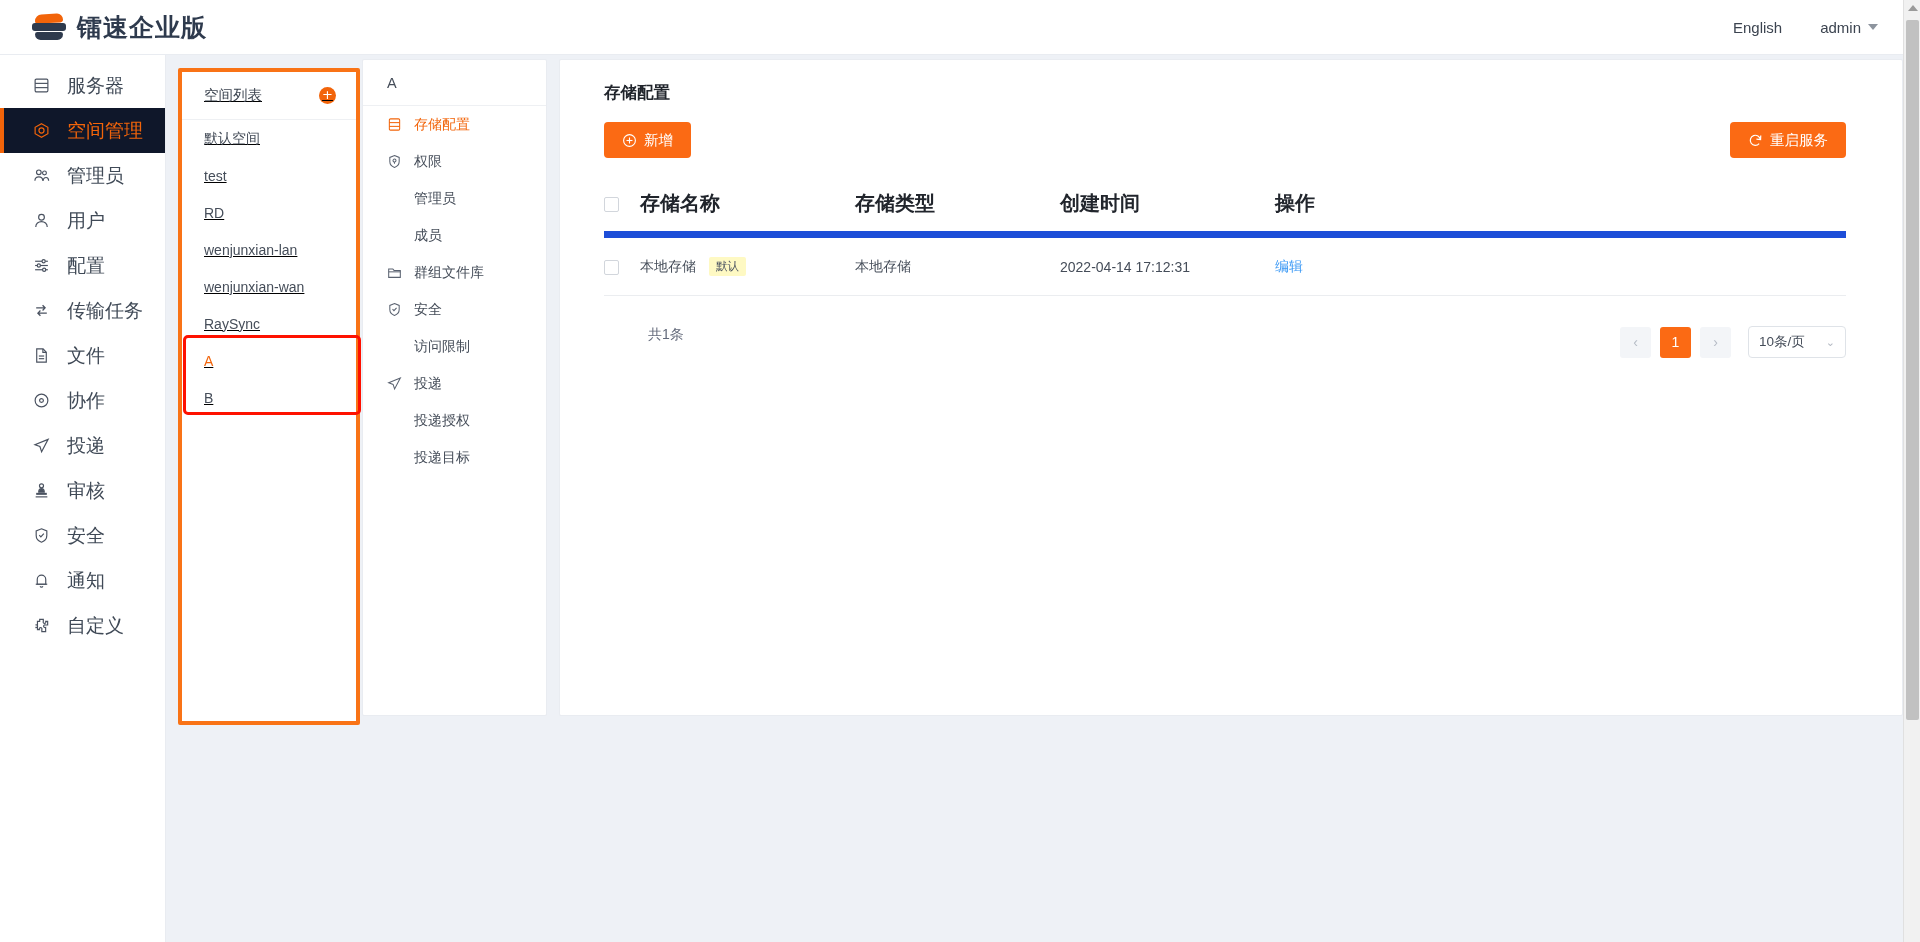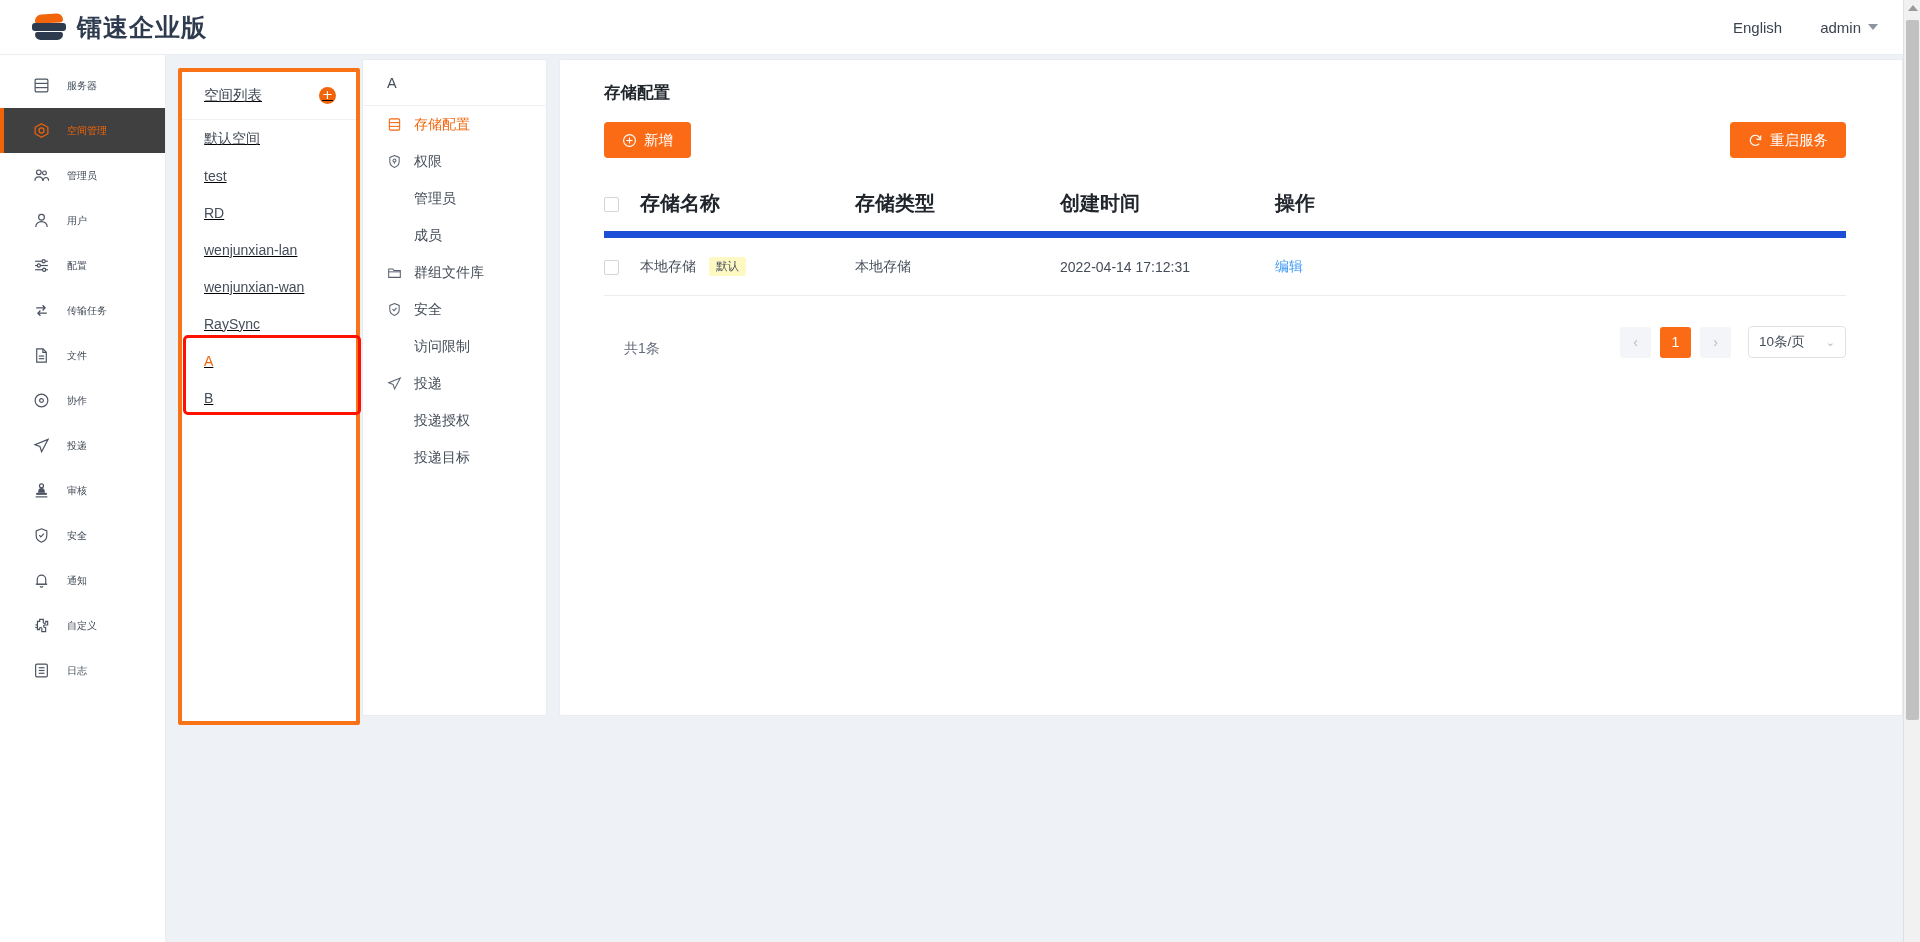--- a/index.html
+++ b/index.html
@@ -47,25 +47,25 @@
   }
 
   
   .sidebar {
     position: absolute; left: 0; top: 55px; width: 166px; height: 887px;
     background: #ffffff; border-right: 1px solid #e9ecf1;
     padding-top: 8px; z-index: 10;
   }
   .side-item {
     height: 45px; display: flex; align-items: center; gap: 17px;
-    padding-left: 33px; font-size: 10px; color: #404a57;
+    padding-left: 33px; font-size: 19px; color: #404a57;
     cursor: pointer; position: relative;
   }
   .side-item .ico { width: 17px; height: 17px; display: block; flex: 0 0 17px; }
-  .side-item.active { background: #404040; color: #f2640a; }
+  .side-item.active { background: #0f172a; color: #f2640a; }
   .side-item.active::before {
     content: ""; position: absolute; left: 0; top: 0; width: 4px; height: 100%;
     background: #f2640a;
   }
 
   
   .panel-spaces {
     position: absolute; left: 178px; top: 68px; width: 182px; height: 657px;
     background: #ffffff; border: 4px solid #f97316; border-radius: 2px; text-decoration: underline;
   }
@@ -143,21 +143,21 @@
     width: 15px; height: 15px; border: 1px solid #d2d6dc; border-radius: 2px;
     background: #fff; display: inline-block; cursor: pointer; vertical-align: middle;
   }
   .tag-default {
     display: inline-block; background: #fef9c3; color: #4a5260; font-size: 11.5px;
     padding: 2px 7px; border-radius: 2px; margin-left: 9px; vertical-align: 1px;
   }
   .link-edit { color: #3f9bf5; cursor: pointer; font-size: 14px; }
 
   .pager-row {
-    display: flex; align-items: flex-end; padding: 30px 56px 0 64px;
+    display: flex; align-items: flex-start; padding: 30px 56px 0 44px; margin-left: 44px;
   }
   .pager-total { font-size: 14px; color: #62697a; }
   .pager { margin-left: auto; display: flex; align-items: center; gap: 9px; }
   .pg-btn {
     width: 31px; height: 31px; border-radius: 3px; background: #f3f5f8;
     display: flex; align-items: center; justify-content: center;
     color: #b6bcc6; font-size: 14px; cursor: pointer; border: none;
   }
   .pg-num {
     width: 31px; height: 31px; border-radius: 3px; background: #fb6a14; color: #fff;
@@ -301,29 +301,20 @@
         <line x1="2.6" y1="11.5" x2="13.4" y2="11.5"></line>
         <path d="M6.7 13.4a1.4 1.4 0 002.6 0"></path>
     </svg>
     <span>通知</span>
   </div>
   <div class="side-item">
     <svg class="ico" viewBox="0 0 16 16" fill="none" stroke="#4a5260" stroke-width="1.1">
       <path d="M6.3 2.2h3.4v1.9a1.3 1.3 0 102.3 0h1.8v3.4h-1.9a1.3 1.3 0 100 2.3v3.9h-3.6v-1.8a1.3 1.3 0 10-2.3 0H4.2V9.8H2.4a1.3 1.3 0 100-2.3h1.8V4.1h2.1z"></path>
     </svg>
     <span>自定义</span>
-  </div>
-  <div class="side-item">
-    <svg class="ico" viewBox="0 0 16 16" fill="none" stroke="#4a5260" stroke-width="1.1">
-      <rect x="2.5" y="2" width="11" height="12" rx="1.2"></rect>
-        <line x1="5.4" y1="5.4" x2="10.8" y2="5.4"></line>
-      <line x1="5.4" y1="8" x2="10.8" y2="8"></line>
-        <line x1="5.4" y1="10.6" x2="10.8" y2="10.6"></line>
-    </svg>
-    <span>日志</span>
   </div>
 </div>
 
 <div class="panel-spaces">
   <div class="panel-spaces-head">
     <span>空间列表</span>
     <div class="plus-btn">+</div>
   </div>
   <div class="space-item">
       <span>默认空间</span>

